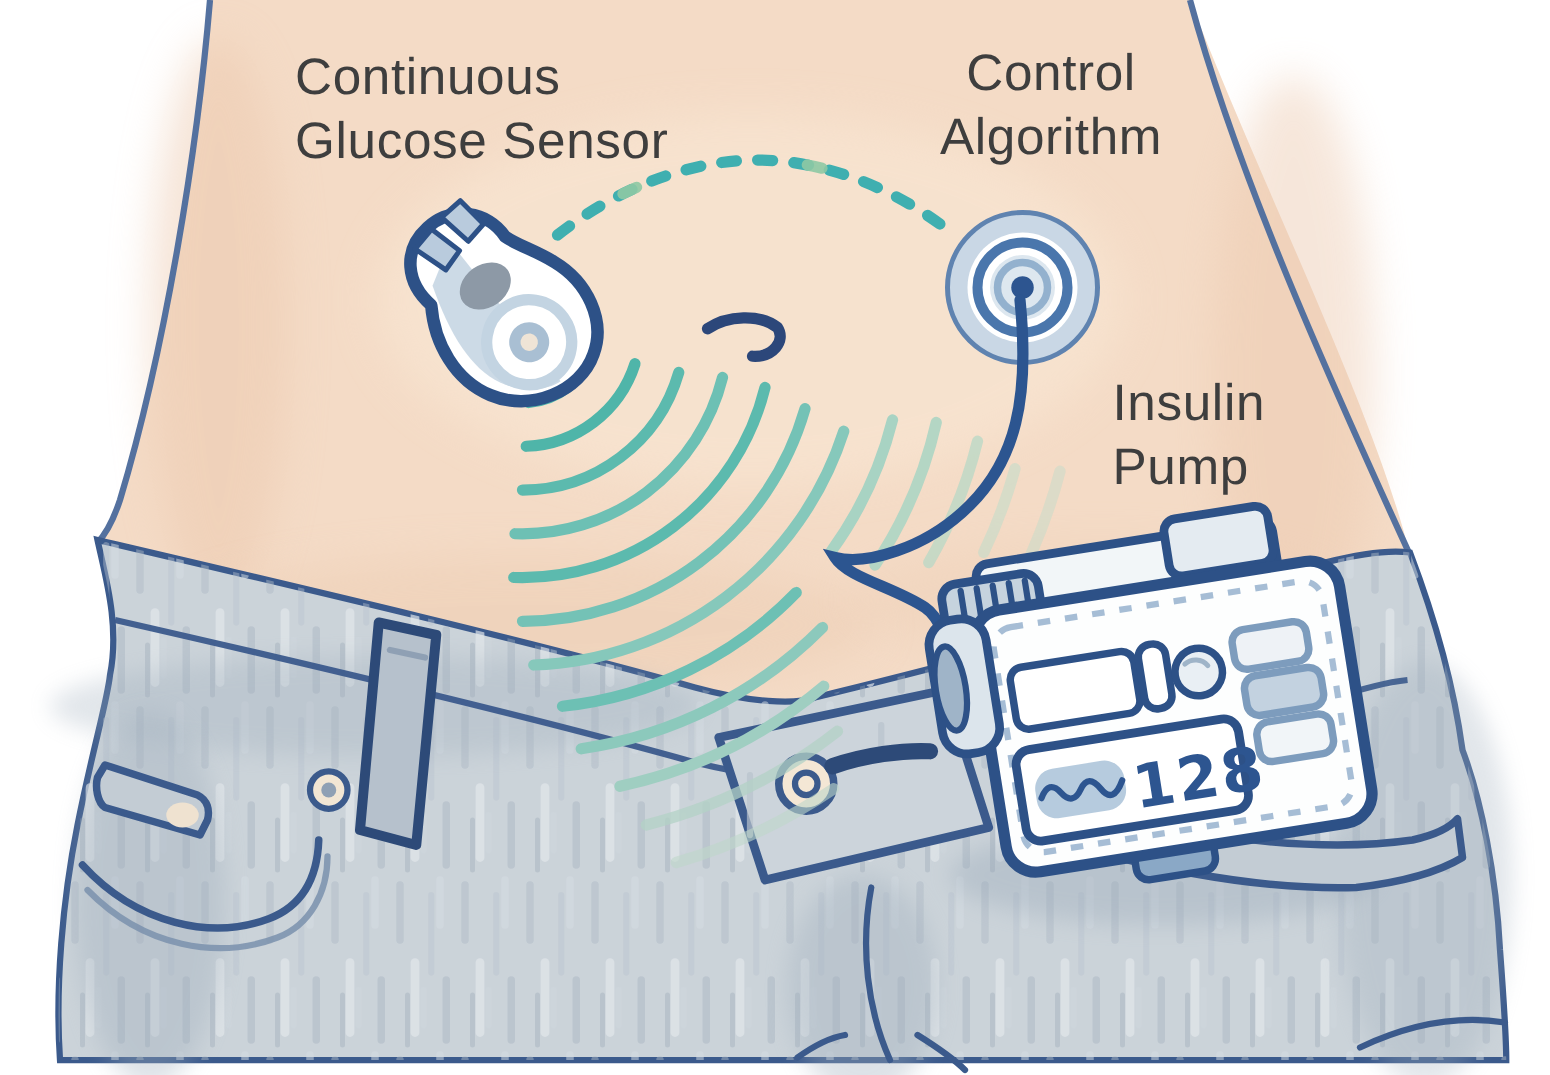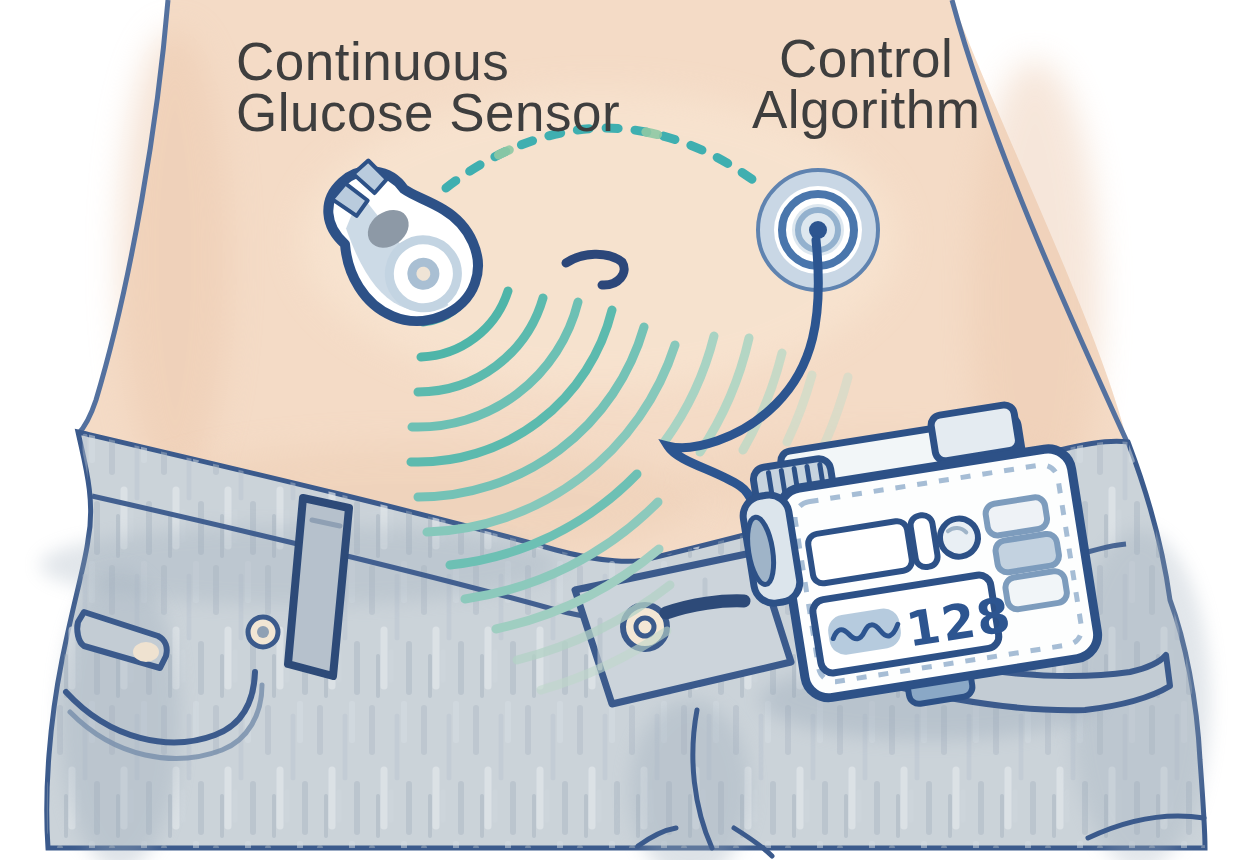--- a/index.html
+++ b/index.html
@@ -1,20 +1,20 @@
 <!DOCTYPE html>
 <html><head>
 <meta charset="utf-8">
 <style>
   html,body{margin:0;padding:0;background:#ffffff;}
   #stage{position:relative;width:1240px;height:860px;overflow:hidden;background:#ffffff;
          font-family:"Liberation Sans",sans-serif;}
   #artwork{position:absolute;left:0;top:0;}
   .label{position:absolute;white-space:pre-line;color:#3e3e3e;
-         font-size:53px;line-height:51px;font-weight:400;letter-spacing:0.5px;}
+         font-size:41px;line-height:51px;font-weight:400;letter-spacing:0.5px;}
   .label-cgm{left:236px;top:36px;}
   .label-alg{left:752px;top:33px;text-align:center;}
   .label-pump{left:890px;top:297px;}
 </style>
 </head>
 <body>
 
 <div id="stage">
 
 <svg id="artwork" width="1240" height="860" viewBox="0 0 1240 860">
@@ -178,13 +178,15 @@
       <rect x="996" y="554" width="62" height="32" rx="10" fill="#c3d2e0" stroke="#7d9cbd" stroke-width="6"></rect>
       <rect x="1000" y="592" width="60" height="32" rx="10" fill="#f1f5f8" stroke="#7d9cbd" stroke-width="6"></rect>
     </g>
   </g>
 </svg>
 
   <div class="label label-cgm">Continuous
 Glucose Sensor</div>
   <div class="label label-alg">Control
 Algorithm</div>
+  <div class="label label-pump">Insulin
+Pump</div>
 </div>
 
 </body></html>

